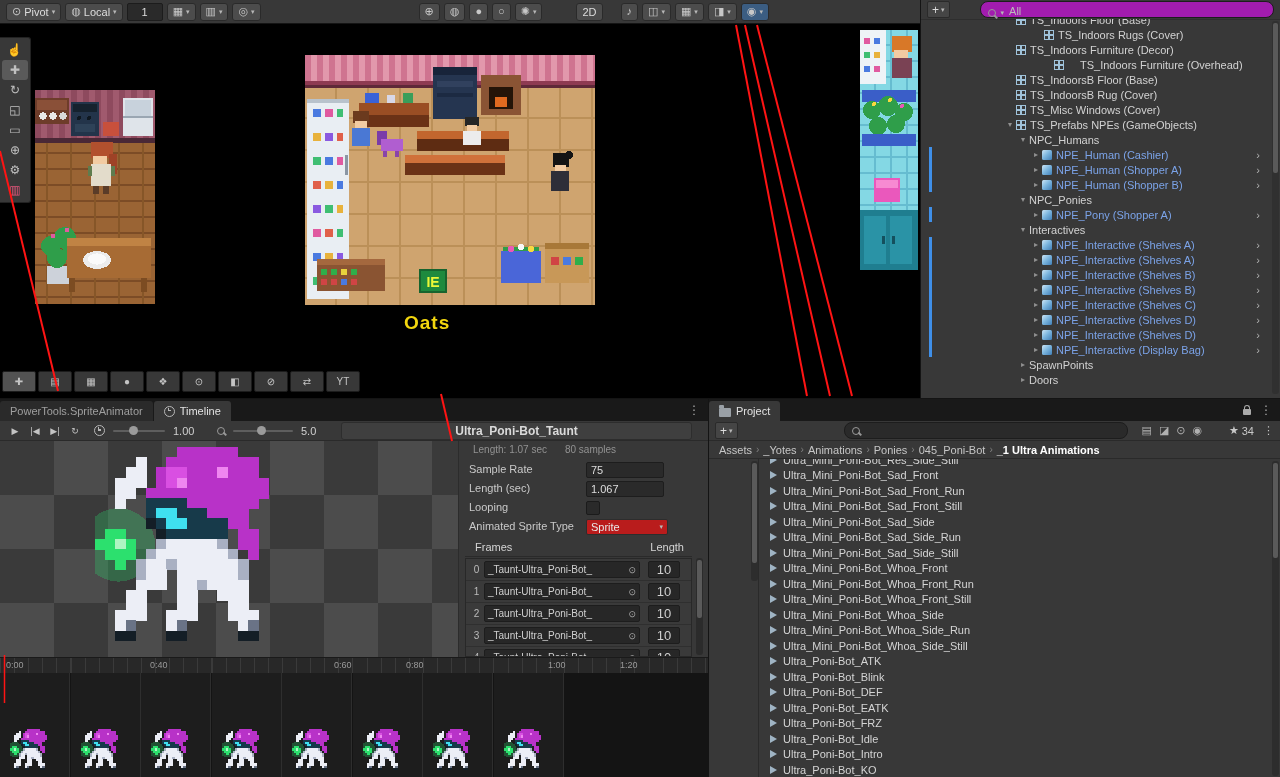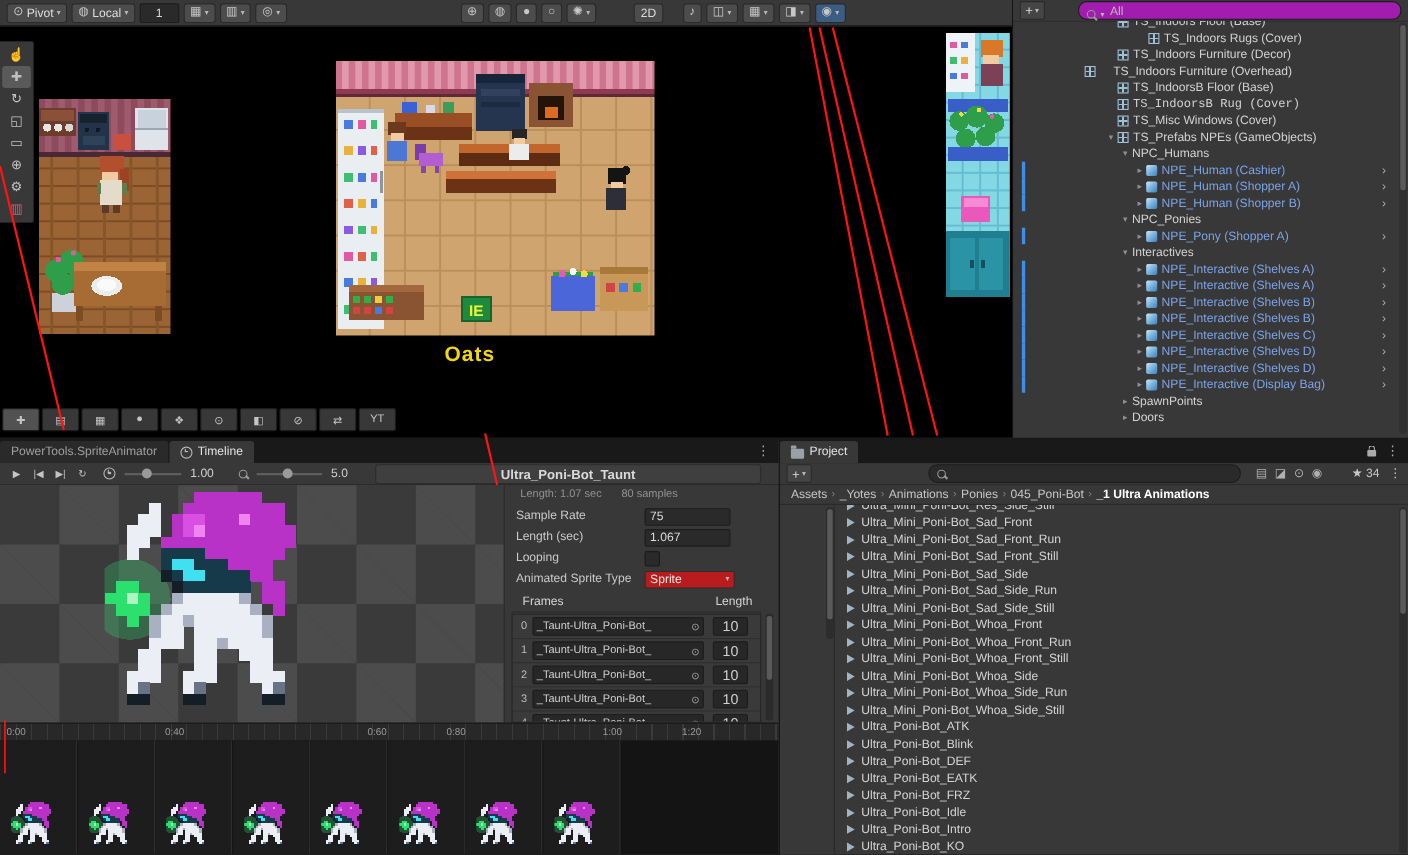--- a/index.html
+++ b/index.html
@@ -500,31 +500,31 @@
       <div class="h-row" style="padding-left: 111px;">
         <span class="h-toggle"></span>
         <span class="tile-icon"></span>
         <span class="h-label">TS_Indoors Rugs (Cover)</span>
       </div>
       <div class="h-row" style="padding-left: 83px;">
         <span class="h-toggle"></span>
         <span class="tile-icon"></span>
         <span class="h-label">TS_Indoors Furniture (Decor)</span>
       </div>
-      <div class="h-row" style="padding-left: 41px; gap: 12px;">
+      <div class="h-row" style="padding-left: 109px; gap: 12px;">
         <span class="h-toggle"></span>
         <span class="tile-icon"></span>
         <span class="h-label">TS_Indoors Furniture (Overhead)</span>
       </div>
       <div class="h-row" style="padding-left: 83px;">
         <span class="h-toggle"></span>
         <span class="tile-icon"></span>
         <span class="h-label">TS_IndoorsB Floor (Base)</span>
       </div>
-      <div class="h-row" style="padding-left: 83px; font-family: Liberation Mono, monospace;">
+      <div class="h-row" style="padding-left: 83px;">
         <span class="h-toggle"></span>
         <span class="tile-icon"></span>
         <span class="h-label">TS_IndoorsB Rug (Cover)</span>
       </div>
       <div class="h-row" style="padding-left: 83px;">
         <span class="h-toggle"></span>
         <span class="tile-icon"></span>
         <span class="h-label">TS_Misc Windows (Cover)</span>
       </div>
       <div class="h-row" style="padding-left: 83px;">

